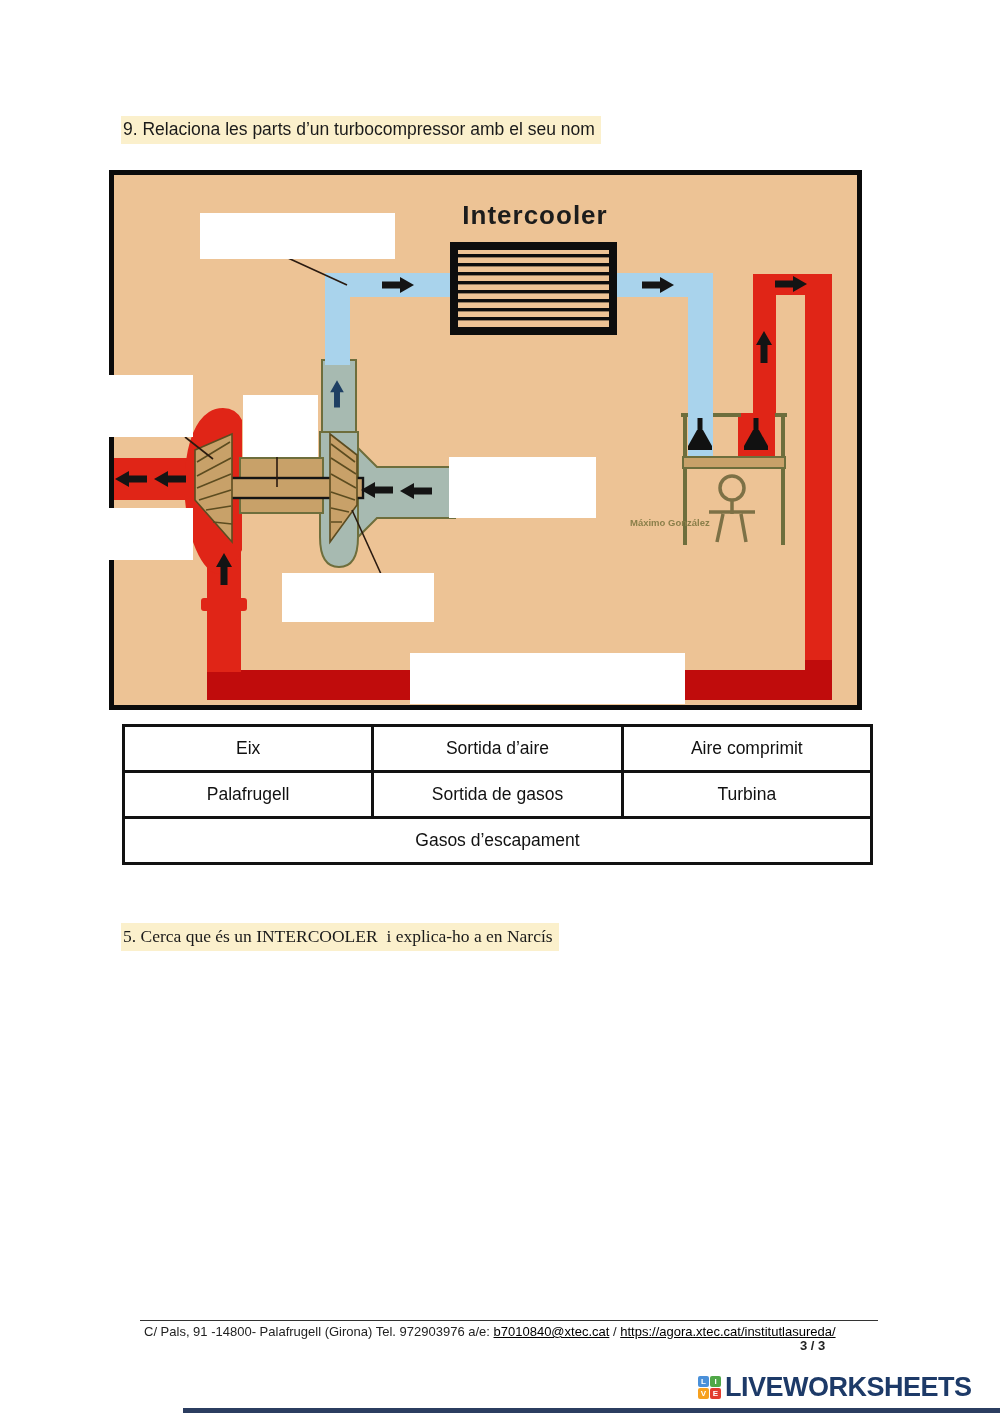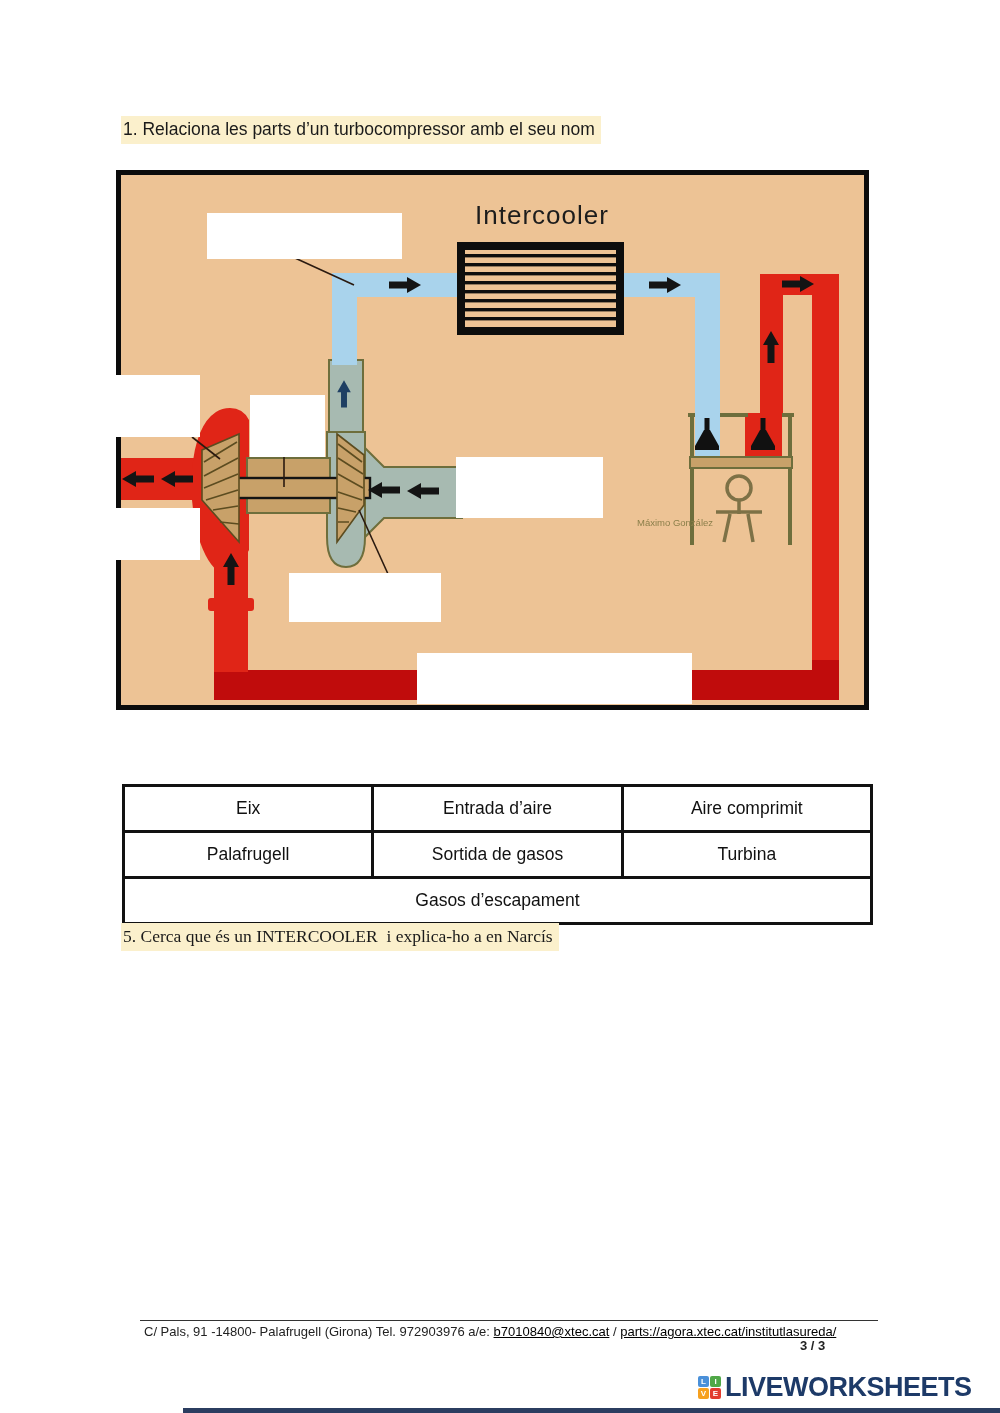--- a/index.html
+++ b/index.html
@@ -5,33 +5,33 @@
   * { margin:0; padding:0; box-sizing:border-box; }
   html,body { background:#ffffff; }
   body { font-family:"Liberation Sans", sans-serif; }
   .page { position:relative; width:1000px; height:1413px; background:#fff; overflow:hidden; }
 
   .question { position:absolute; left:121px; font-size:17.5px; color:#1a1a1a;
               background:#fbf0cc; padding:3px 6px 4px 2px; white-space:pre-wrap; }
   #q4 { top:116px; }
   #q5 { top:923px;font-family:Liberation Serif, serif; }
 
-  .diagram { position:absolute; left:116px; top:170px; width:753px; height:688px; }
+  .diagram { position:absolute; left:109px; top:170px; width:753px; height:688px;font-weight:bold; }
   .diagram svg { position:absolute; left:0; top:0; }
 
   .blank { position:absolute; background:#ffffff; }
   #blank-1 { left:91px;  top:43px;  width:195px; height:46px; }
   #blank-2 { left:0px;   top:205px; width:84px;  height:62px; }
   #blank-3 { left:0px;   top:338px; width:84px;  height:52px; }
   #blank-4 { left:134px; top:225px; width:75px;  height:62px; }
   #blank-5 { left:340px; top:287px; width:147px; height:61px; }
   #blank-6 { left:173px; top:403px; width:152px; height:49px; }
   #blank-7 { left:301px; top:483px; width:275px; height:51px; }
 
-  table.word-bank { position:absolute; left:122px; top:784px; width:751px;
+  table.word-bank { position:absolute; left:122px; top:724px; width:751px;
                     border-collapse:collapse; table-layout:fixed; }
   table.word-bank td { border:3px solid #111; height:46px; text-align:center;
                        font-size:17.5px; color:#111; background:#fff; }
 
   .footer-rule { position:absolute; left:140px; top:1320px; width:738px; height:0;
                  border-top:1.6px solid #333; }
   .footer-text { position:absolute; left:144px; top:1324px; font-size:13px; color:#222; }
   .footer-text .lnk { color:#000000; text-decoration:underline; }
   .page-num { position:absolute; left:800px; top:1338px; width:75px; text-align:left;
               font-size:13px; font-weight:bold; color:#222; }
@@ -42,21 +42,21 @@
   .brand-grid span { display:flex; align-items:center; justify-content:center;
                      color:#fff; font-size:8px; font-weight:bold; border-radius:2px; }
   .wordmark { font-size:27px; font-weight:800; color:#1d3a68; letter-spacing:-0.5px; }
   .bottom-bar { position:absolute; left:183px; top:1408px; width:817px; height:5px; background:#2b3d60; }
 </style>
 </head>
 <body>
 
 <div class="page">
 
-  <div id="q4" class="question">1. Relaciona les parts d’un turbocompressor amb el seu nom</div>
+  <div id="q4" class="question">9. Relaciona les parts d’un turbocompressor amb el seu nom</div>
 
   <div class="diagram">
     <svg width="753" height="540" viewBox="0 0 753 540">
       <defs>
         <g id="arr">
             <path d="M-30,-3.5 H-12 V-8 L2,0 L-12,8 V3.5 H-30 Z"></path>
           </g>
       </defs>
 
       <rect x="0" y="0" width="753" height="540" fill="#edc395"></rect>
@@ -173,38 +173,38 @@
     <div id="blank-4" class="blank"></div>
     <div id="blank-5" class="blank"></div>
     <div id="blank-6" class="blank"></div>
     <div id="blank-7" class="blank"></div>
   </div>
 
   <table class="word-bank">
     <tbody>
         <tr>
       <td>Eix</td>
-      <td>Entrada d’aire</td>
+      <td>Sortida d’aire</td>
       <td>Aire comprimit</td>
     </tr>
     <tr>
       <td>Palafrugell</td>
       <td>Sortida de gasos</td>
       <td>Turbina</td>
     </tr>
     <tr>
       <td colspan="3">Gasos d’escapament</td>
     </tr>
   </tbody>
     </table>
 
   <div id="q5" class="question">5. Cerca que és un INTERCOOLER  i explica-ho a en Narcís</div>
 
   <div class="footer-rule"></div>
-  <div class="footer-text"><span>C/ Pals, 91 -14800- Palafrugell (Girona) Tel. 972903976 a/e: </span><a class="lnk" href="#">b7010840@xtec.cat</a><span> / </span><a class="lnk" href="#">parts://agora.xtec.cat/institutlasureda/</a></div>
+  <div class="footer-text"><span>C/ Pals, 91 -14800- Palafrugell (Girona) Tel. 972903976 a/e: </span><a class="lnk" href="#">b7010840@xtec.cat</a><span> / </span><a class="lnk" href="#">https://agora.xtec.cat/institutlasureda/</a></div>
   <div class="page-num">3 / 3</div>
 
   <div class="brand">
     <div class="brand-grid">
       <span style="background: rgb(74, 144, 217);">L</span>
       <span style="background: rgb(80, 168, 72);">I</span>
       <span style="background: rgb(246, 160, 31);">V</span>
       <span style="background: rgb(226, 59, 46);">E</span>
     </div>
     <div class="wordmark" style="color: rgb(29, 58, 104);">LIVEWORKSHEETS</div>

